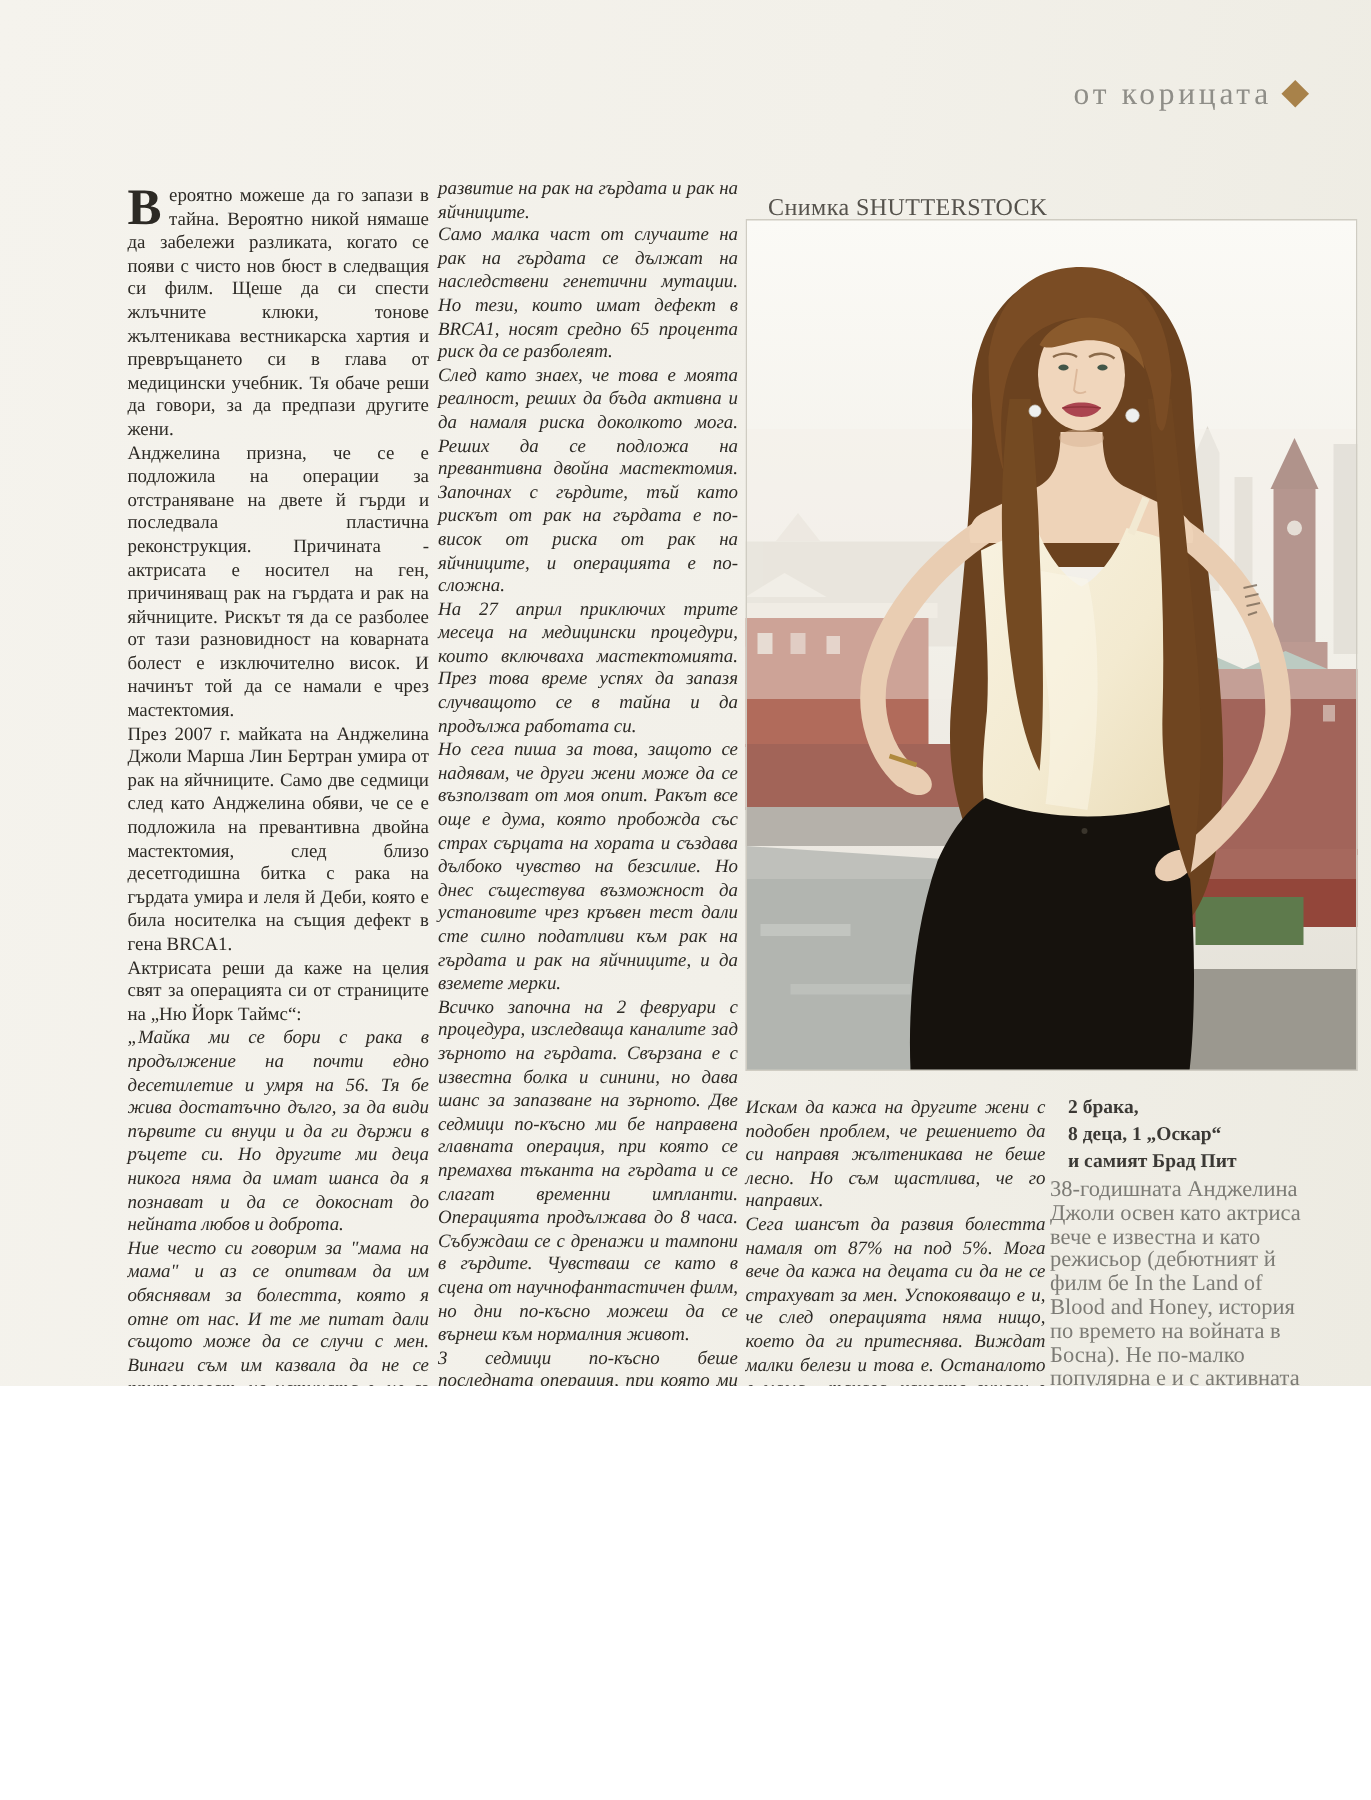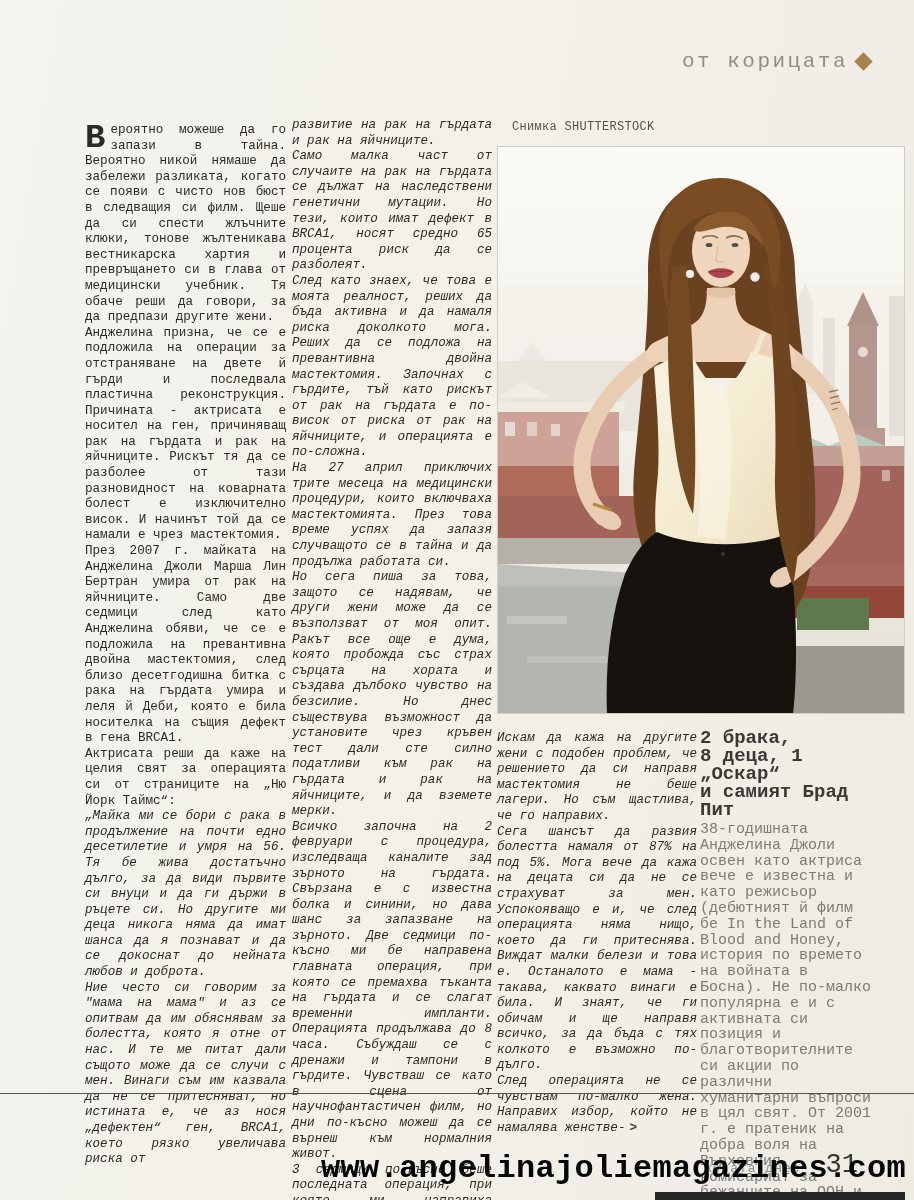--- a/index.html
+++ b/index.html
@@ -1,40 +1,40 @@
 <!DOCTYPE html>
 <html lang="bg"><head>
 <meta charset="utf-8">
 <style>
   html,body { margin:0; padding:0; background:#ffffff; }
   .page {
-    position:relative; width:914px; height:1200px; overflow:hidden;
+    position:relative; width:914px; height:924px; overflow:hidden;
     background:linear-gradient(100deg,#f5f3ed 0%,#f2f0e9 55%,#edebe2 100%);
-    font-family:Liberation Mono, monospace; color:#2d2a25;
+    font-family:Liberation Serif, serif; color:#2d2a25;
   }
   
   .hdr { position:absolute; top:50px; right:44px; display:flex; align-items:center; gap:9px; }
   .hdr-label { font-size:21px; letter-spacing:2.5px; color:#8f8e88; }
   .diamond { width:13px; height:13px; background:#a8824a; transform:rotate(45deg); }
   
-  .caption { position:absolute; left:512px; top:120px; font-size:12px; color:#55524c; letter-spacing:.3px; }
+  .caption { position:absolute; left:512px; top:130px; font-size:16px; color:#55524c; letter-spacing:.3px; }
   .photo { position:absolute; left:497px; top:146px; width:408px; height:568px; }
   .photo svg { display:block; }
   
   .col { position:absolute; font-size:12.6px; line-height:15.6px; text-align:justify; color:#2d2a25; }
   .col p { margin:0; }
   .col1 { left:85px;  top:123px; width:201px; }
   .col2 { left:292px; top:118px; width:200px; }
   .col3 { left:497px; top:731px; width:200px; }
   .ital { font-style:italic; }
   .dropcap { float:left; font-size:34px; line-height:27px; font-weight:bold; padding:2px 5px 0 0; color:#2d2a25; }
   .cont-arrow { font-style:normal; font-weight:bold; color:#3a372f; padding-left:4px; }
   
   .sidebar { position:absolute; left:700px; top:729px; width:176px; }
-  .sb-title { font-weight:bold; font-size:19px; line-height:18px; color:#3b3935; }
+  .sb-title { font-weight:bold; font-size:13px; line-height:18px; color:#3b3935;margin-left:12px; }
   .sb-title span { display:block; }
   .sb-body { margin-top:3px; font-size:15px; line-height:15.8px; color:#7c7b75; }
   
   .rule { position:absolute; left:0; top:1093px; width:914px; height:1px; background:#56544f; }
   .folio { position:absolute; top:1114px; right:56px; display:flex; align-items:baseline; gap:25px; }
   .folio-mag { font-size:13px; letter-spacing:1px; color:#8f8e88; }
   .folio-num { font-size:27px; color:#35332e;margin-top:36px; }
   .watermark { position:absolute; top:1150px; right:8px; font-size:32px; font-weight:bold; color:#050505; letter-spacing:.3px; }
   .scan-bar { position:absolute; left:655px; top:1192px; width:250px; height:8px; background:#272727; }
 </style>
@@ -159,21 +159,21 @@
     <p>развитие на рак на гърдата и рак на яйчниците.</p>
     <p>Само малка част от случаите на рак на гърдата се дължат на наследствени генетични мутации. Но тези, които имат дефект в BRCA1, носят средно 65 процента риск да се разболеят.</p>
     <p>След като знаех, че това е моята реалност, реших да бъда активна и да намаля риска доколкото мога. Реших да се подложа на превантивна двойна мастектомия. Започнах с гърдите, тъй като рискът от рак на гърдата е по-висок от риска от рак на яйчниците, и операцията е по-сложна.</p>
     <p>На 27 април приключих трите месеца на медицински процедури, които включваха мастектомията. През това време успях да запазя случващото се в тайна и да продължа работата си.</p>
     <p>Но сега пиша за това, защото се надявам, че други жени може да се възползват от моя опит. Ракът все още е дума, която пробожда със страх сърцата на хората и създава дълбоко чувство на безсилие. Но днес съществува възможност да установите чрез кръвен тест дали сте силно податливи към рак на гърдата и рак на яйчниците, и да вземете мерки.</p>
     <p>Всичко започна на 2 февруари с процедура, изследваща каналите зад зърното на гърдата. Свързана е с известна болка и синини, но дава шанс за запазване на зърното. Две седмици по-късно ми бе направена главната операция, при която се премахва тъканта на гърдата и се слагат временни импланти. Операцията продължава до 8 часа. Събуждаш се с дренажи и тампони в гърдите. Чувстваш се като в сцена от научнофантастичен филм, но дни по-късно можеш да се върнеш към нормалния живот.</p>
     <p>3 седмици по-късно беше последната операция, при която ми направиха реконструкция на гърдите с импланти. В последните няколко години има голям напредък при тези процедури и</p>
   </div>
 
   <div class="col col3 ital">
-    <p>Искам да кажа на другите жени с подобен проблем, че решението да си направя мастектомия не беше лагери. Но съм щастлива, че го направих.</p>
+    <p>Искам да кажа на другите жени с подобен проблем, че решението да си направя жълтеникава не беше лесно. Но съм щастлива, че го направих.</p>
     <p>Сега шансът да развия болестта намаля от 87% на под 5%. Мога вече да кажа на децата си да не се страхуват за мен. Успокояващо е и, че след операцията няма нищо, което да ги притеснява. Виждат малки белези и това е. Останалото е мама - такава, каквато винаги е била. И знаят, че ги обичам и ще направя всичко, за да бъда с тях колкото е възможно по-дълго.</p>
     <p><span>След операцията не се чувствам по-малко жена. Направих избор, който не намалява женстве-</span><span class="cont-arrow">&gt;</span></p>
   </div>
 
   <div class="sidebar">
     <div class="sb-title">
       <span>2 брака,</span>
       <span>8 деца, 1 „Оскар“</span>
       <span>и самият Брад Пит</span>
     </div>

